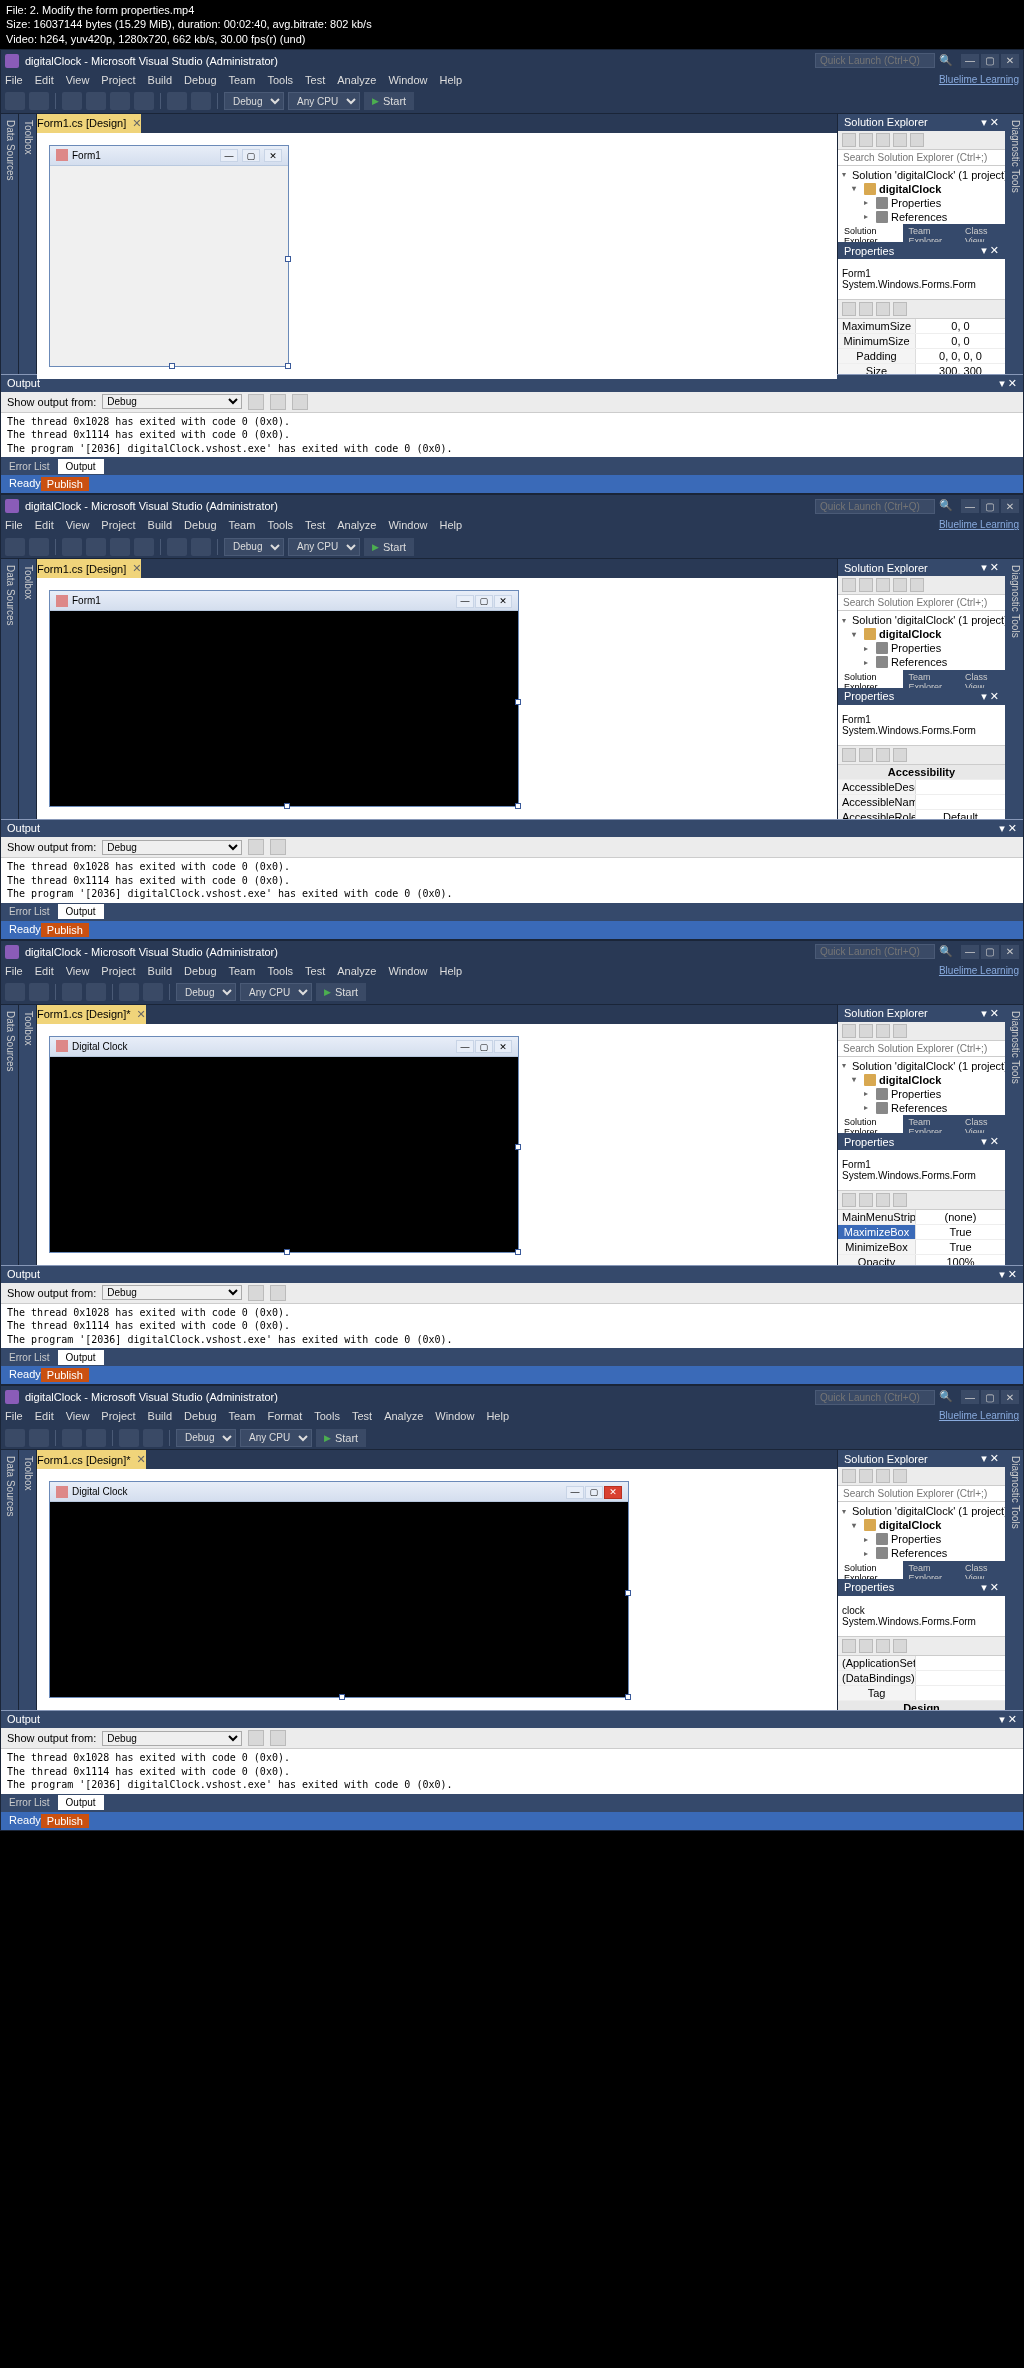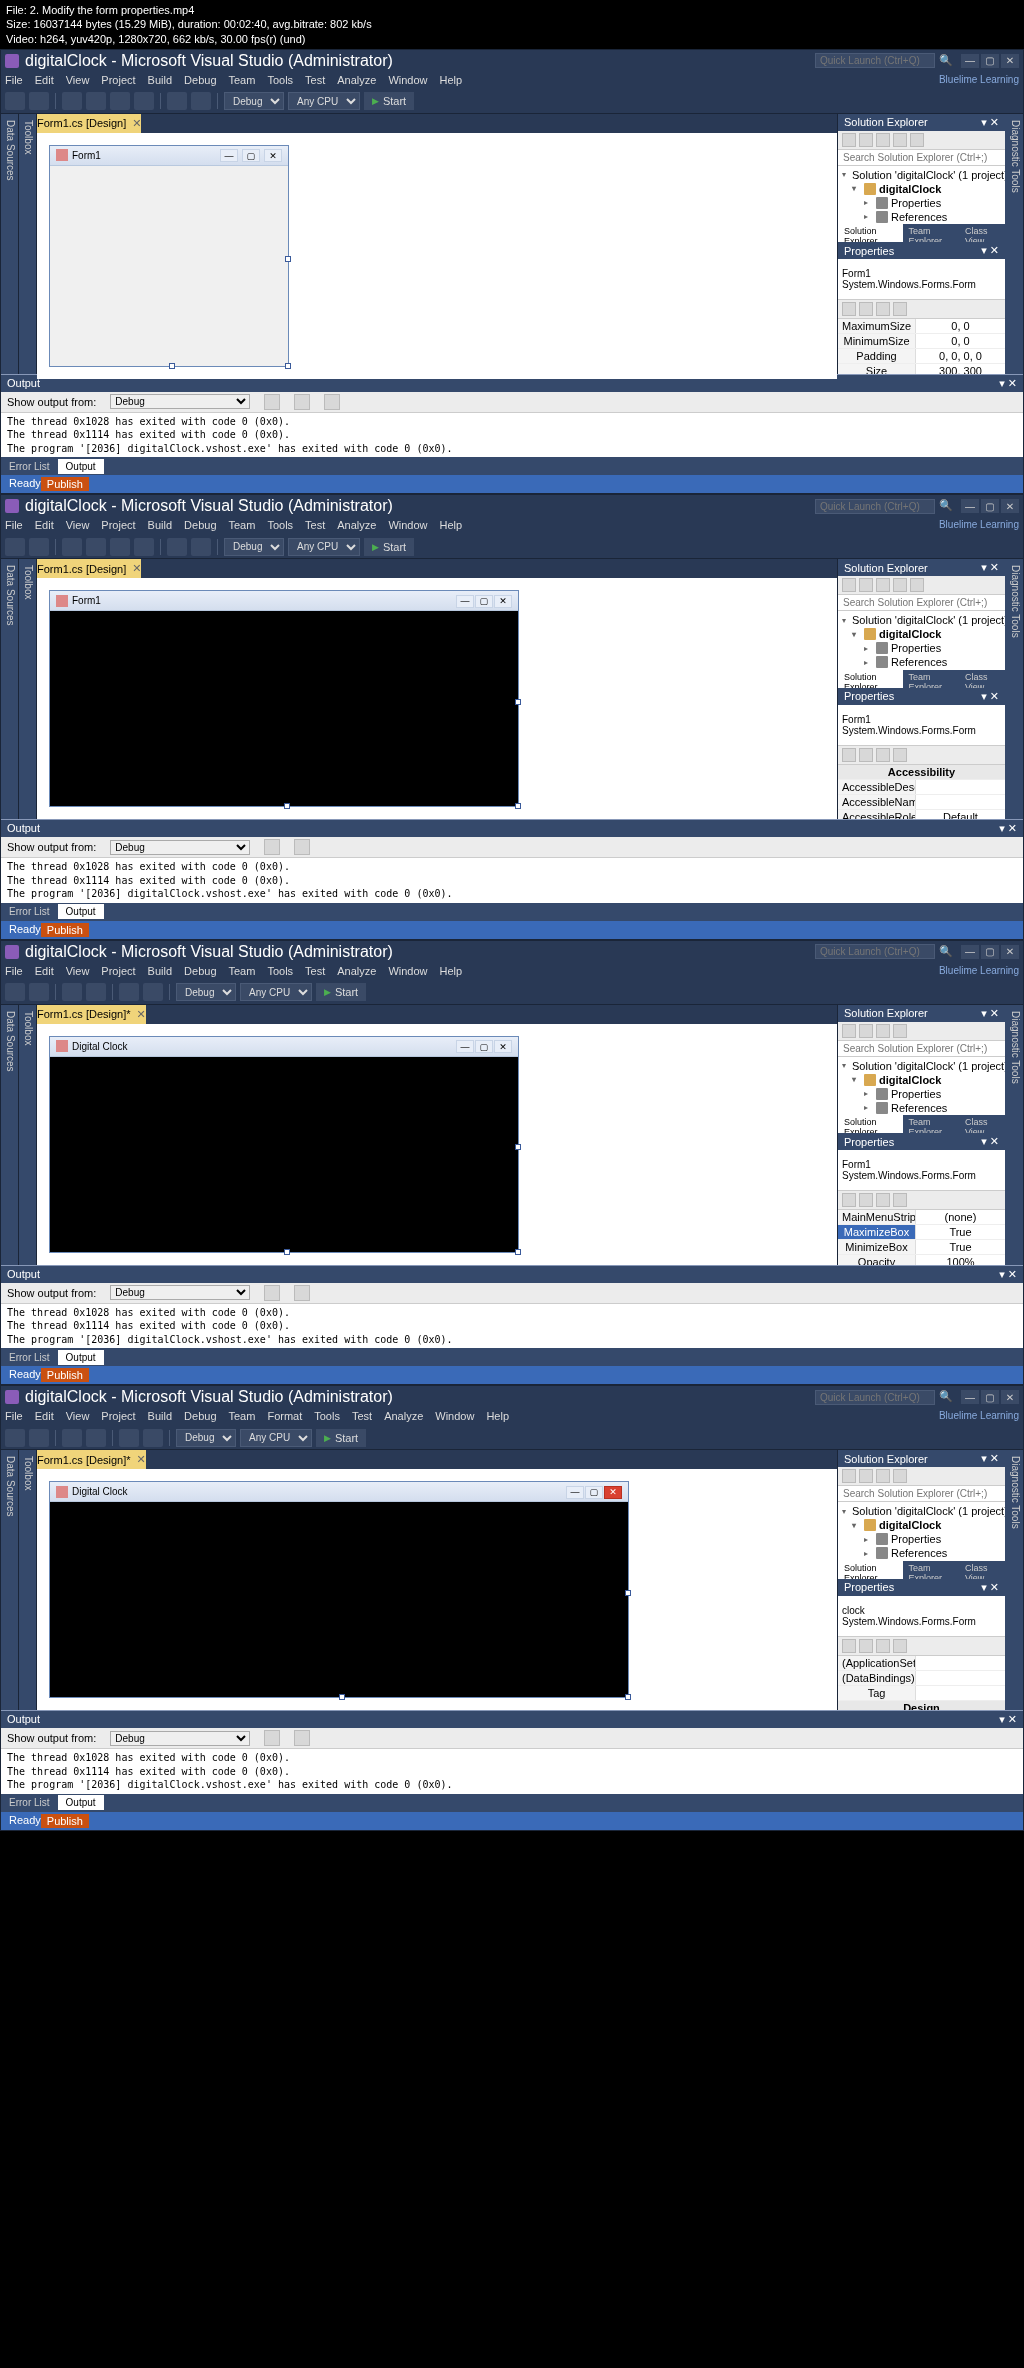--- a/index.html
+++ b/index.html
@@ -1,29 +1,29 @@
 <!DOCTYPE html>
 <html><head>
 <meta charset="utf-8">
 <style>
 * { margin: 0; padding: 0; box-sizing: border-box; font-family: "Segoe UI", Tahoma, sans-serif; font-size: 11px; }
 body { background: #000; width: 1024px; }
 .terminal-header { background: #000; color: #fff; padding: 3px 6px; font-family: monospace; font-size: 11px; line-height: 1.3; }
 .vs-instance { background: #293955; border: 1px solid #1a2538; position: relative; }
 .titlebar { background: #293955; color: #fff; display: flex; align-items: center; padding: 2px 4px; height: 22px; }
 .titlebar .vs-icon { width: 14px; height: 14px; background: #8a5cb8; margin-right: 6px; border-radius: 2px; }
-.titlebar .title-text { flex: 1; font-size: 16px; }
+.titlebar .title-text { flex: 1; font-size: 11px; }
 .titlebar .quick-launch { display: flex; align-items: center; gap: 4px; margin-right: 8px; }
 .titlebar .quick-launch input { background: #3a4a66; border: 1px solid #4a5a76; color: #aaa; padding: 1px 4px; width: 120px; font-size: 10px; }
 .titlebar .search-btn { width: 14px; height: 14px; color: #ccc; }
 .titlebar .win-controls { display: flex; gap: 2px; }
 .titlebar .win-controls span { width: 18px; height: 14px; background: #3a4a66; display: inline-flex; align-items: center; justify-content: center; color: #ccc; font-size: 10px; }
 .menubar { background: #293955; color: #ddd; display: flex; padding: 2px 4px; height: 18px; font-size: 11px; justify-content: space-between; }
 .menubar .menus { display: flex; gap: 12px; }
-.menubar .brand { color: #88aadd; font-size: 10px; }
+.menubar .brand { color: #88aadd; font-size: 10px; text-decoration: underline; }
 .toolbar { background: #293955; display: flex; align-items: center; padding: 2px 4px; height: 24px; gap: 4px; border-bottom: 1px solid #1a2538; }
 .toolbar .btn { width: 20px; height: 18px; background: #3a4a66; border-radius: 2px; }
 .toolbar .sep { width: 1px; height: 16px; background: #4a5a76; margin: 0 2px; }
 .toolbar select { background: #3a4a66; color: #ddd; border: 1px solid #4a5a76; font-size: 10px; padding: 0 4px; height: 18px; }
 .toolbar .start-btn { background: #3a4a66; color: #ddd; padding: 1px 8px; display: flex; align-items: center; gap: 4px; height: 18px; }
 .toolbar .start-btn::before { content: "▶"; color: #4caf50; font-size: 9px; }
 .main-layout { display: flex; height: var(--mh, 340px); }
 .side-tab { background: #35496b; color: #ccc; writing-mode: vertical-rl; padding: 6px 2px; font-size: 10px; width: 18px; border-right: 1px solid #1a2538; }
 .designer-area { flex: 1; background: #fff; position: relative; display: flex; flex-direction: column; }
 .doc-tab-row { background: #293955; display: flex; height: 22px; align-items: flex-end; }
@@ -34,21 +34,21 @@
 .form-window.black-body .form-body { background: #000; }
 .form-titlebar { background: linear-gradient(#e8eef8, #d4deee); border-bottom: 1px solid #b8c8de; display: flex; align-items: center; padding: 2px 6px; height: 20px; }
 .form-titlebar .form-icon { width: 12px; height: 12px; background: #d88; margin-right: 4px; }
 .form-titlebar .form-title { flex: 1; font-size: 10px; }
 .form-titlebar .form-controls span { width: 18px; height: 13px; display: inline-flex; align-items: center; justify-content: center; background: #e8eef8; border: 1px solid #c8d4e6; font-size: 9px; margin-left: 1px; }
 .form-titlebar.red-close .form-controls .cls { background: #d94030; color: #fff; border-color: #b83020; }
 .form-body { background: #f0f0f0; }
 .handle { position: absolute; width: 6px; height: 6px; background: #fff; border: 1px solid #3a5a9a; }
 .output-panel { background: #fff; border-top: 1px solid #8898b8; display: flex; flex-direction: column; }
 .output-header { background: #35496b; color: #fff; padding: 2px 6px; font-size: 10px; display: flex; justify-content: space-between; }
-.output-toolbar { background: #ececec; padding: 2px 6px; display: flex; align-items: center; gap: 14px; font-size: 10px; border-bottom: 1px solid #ccc; }
+.output-toolbar { background: #ececec; padding: 2px 6px; display: flex; align-items: center; gap: 6px; font-size: 10px; border-bottom: 1px solid #ccc; }
 .output-toolbar select { font-size: 10px; border: 1px solid #aaa; width: 140px; }
 .output-toolbar .tb-btn { width: 16px; height: 16px; background: #d8d8d8; border: 1px solid #bbb; }
 .output-text { font-family: Consolas, monospace; font-size: 10px; padding: 2px 6px; line-height: 1.35; white-space: pre; overflow: hidden; }
 .output-tabs { background: #35496b; display: flex; align-items: center; height: 18px; }
 .output-tabs .otab { padding: 2px 8px; color: #ccc; font-size: 10px; }
 .output-tabs .otab.active { background: #fff; color: #000; }
 .right-panels { width: 168px; background: #293955; display: flex; flex-direction: column; border-left: 1px solid #1a2538; }
 .panel-header { background: #35496b; color: #fff; padding: 2px 6px; font-size: 10px; display: flex; justify-content: space-between; align-items: center; }
 .panel-toolbar { background: #ececec; padding: 2px 4px; display: flex; gap: 3px; border-bottom: 1px solid #ccc; }
 .panel-toolbar .pbtn { width: 14px; height: 14px; background: #d8d8d8; border: 1px solid #bbb; }

